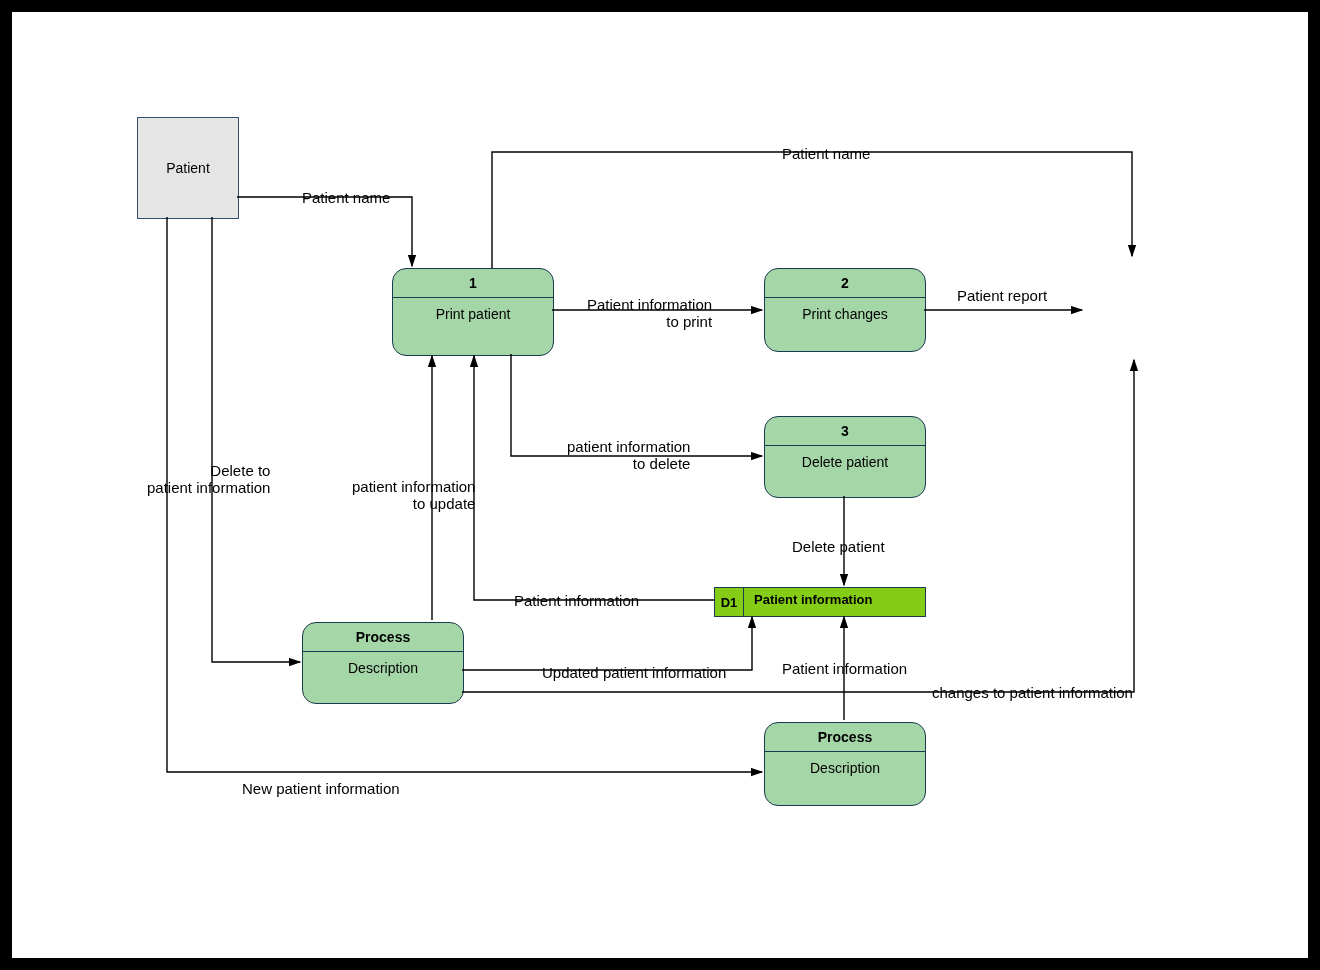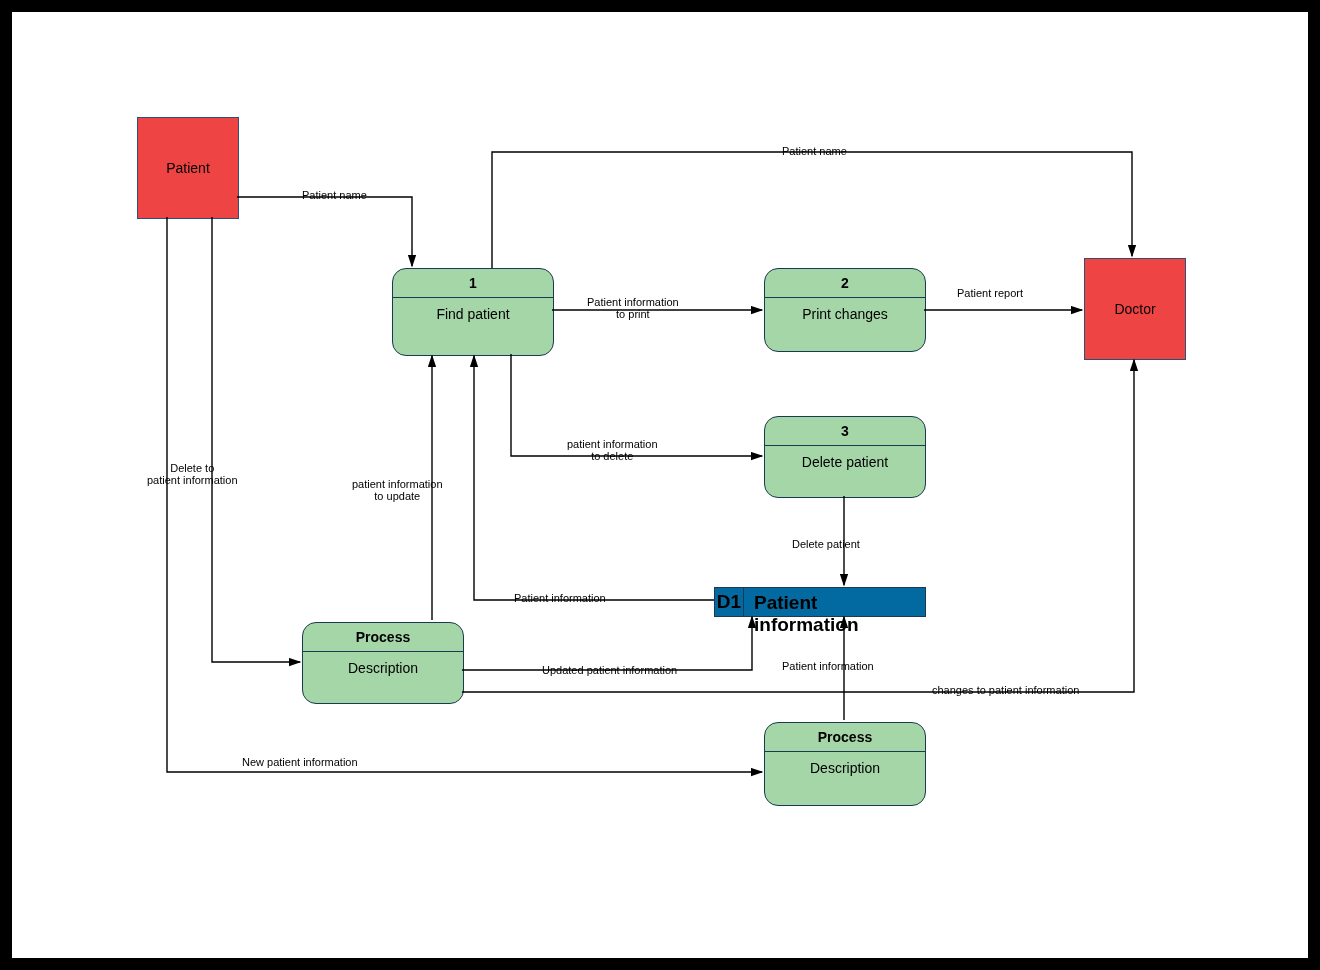--- a/index.html
+++ b/index.html
@@ -1,41 +1,38 @@
 <!DOCTYPE html>
 <html><head>
 <meta charset="utf-8">
 <style>
 body{margin:0;font-family:Verdana,sans-serif;background:#fff}
 .frame{border:12px solid #000;width:1296px;height:946px;position:relative;background:#fff}
-.entity{position:absolute;background:#ef4444;border:1.5px solid #305070;display:flex;align-items:center;justify-content:center;font-size:14px}
+.entity{position:absolute;background:#e5e5e5;border:1.5px solid #305070;display:flex;align-items:center;justify-content:center;font-size:14px}
 .process{position:absolute;background:#a5d6a7;border:1.5px solid #1b3a52;border-radius:14px;text-align:center;font-size:14px;overflow:hidden}
 .process .hdr{border-bottom:1.5px solid #1b3a52;font-weight:bold;padding:6px 0}
 .process .body{padding:8px 0}
-.datastore{position:absolute;background:#0369a1;border:1.5px solid #1b3a52;display:flex;font-size:19px}
+.datastore{position:absolute;background:#84cc16;border:1.5px solid #1b3a52;display:flex;font-size:13px}
 .datastore .dsid{width:28px;border-right:1.5px solid #1b3a52;display:flex;align-items:center;justify-content:center;font-weight:bold}
 .datastore .dslabel{flex:1;padding:4px 10px;font-weight:bold;text-align:left}
-.label{position:absolute;font-size:11px;text-align:center;background:transparent;white-space:pre-line}
+.label{position:absolute;font-size:15px;text-align:right;background:transparent;white-space:pre-line}
 svg{position:absolute;left:0;top:0}
 </style>
 </head>
 <body>
 
 <div class="frame">
 
 <div class="entity" style="left:125px;top:105px;width:100px;height:100px">
       <span>Patient</span>
     </div>
-<div class="entity" style="left:1072px;top:246px;width:100px;height:100px">
-      <span>Doctor</span>
-    </div>
 
 <div class="process" style="left:380px;top:256px;width:160px;height:86px">
   <div class="hdr">1</div>
-  <div class="body">Find patient</div>
+  <div class="body">Print patient</div>
 </div>
 <div class="process" style="left:752px;top:256px;width:160px;height:82px">
   <div class="hdr">2</div>
   <div class="body">Print changes</div>
 </div>
 <div class="process" style="left:752px;top:404px;width:160px;height:80px">
   <div class="hdr">3</div>
   <div class="body">Delete patient</div>
 </div>
 <div class="process" style="left:290px;top:610px;width:160px;height:80px">
@@ -97,15 +94,15 @@
 to delete</div>
 <div class="label" style="left:780px;top:526px">Delete patient</div>
 <div class="label" style="left:502px;top:580px">Patient information</div>
 <div class="label" style="left:340px;top:466px">patient information
 to update</div>
 <div class="label" style="left:530px;top:652px">Updated patient information</div>
 <div class="label" style="left:770px;top:648px">Patient information</div>
 <div class="label" style="left:920px;top:672px">changes to patient information</div>
 <div class="label" style="left:135px;top:450px">Delete to
 patient information</div>
-<div class="label" style="left:230px;top:744px">New patient information</div>
+<div class="label" style="left:230px;top:768px">New patient information</div>
 
 </div>
 
 </body></html>

